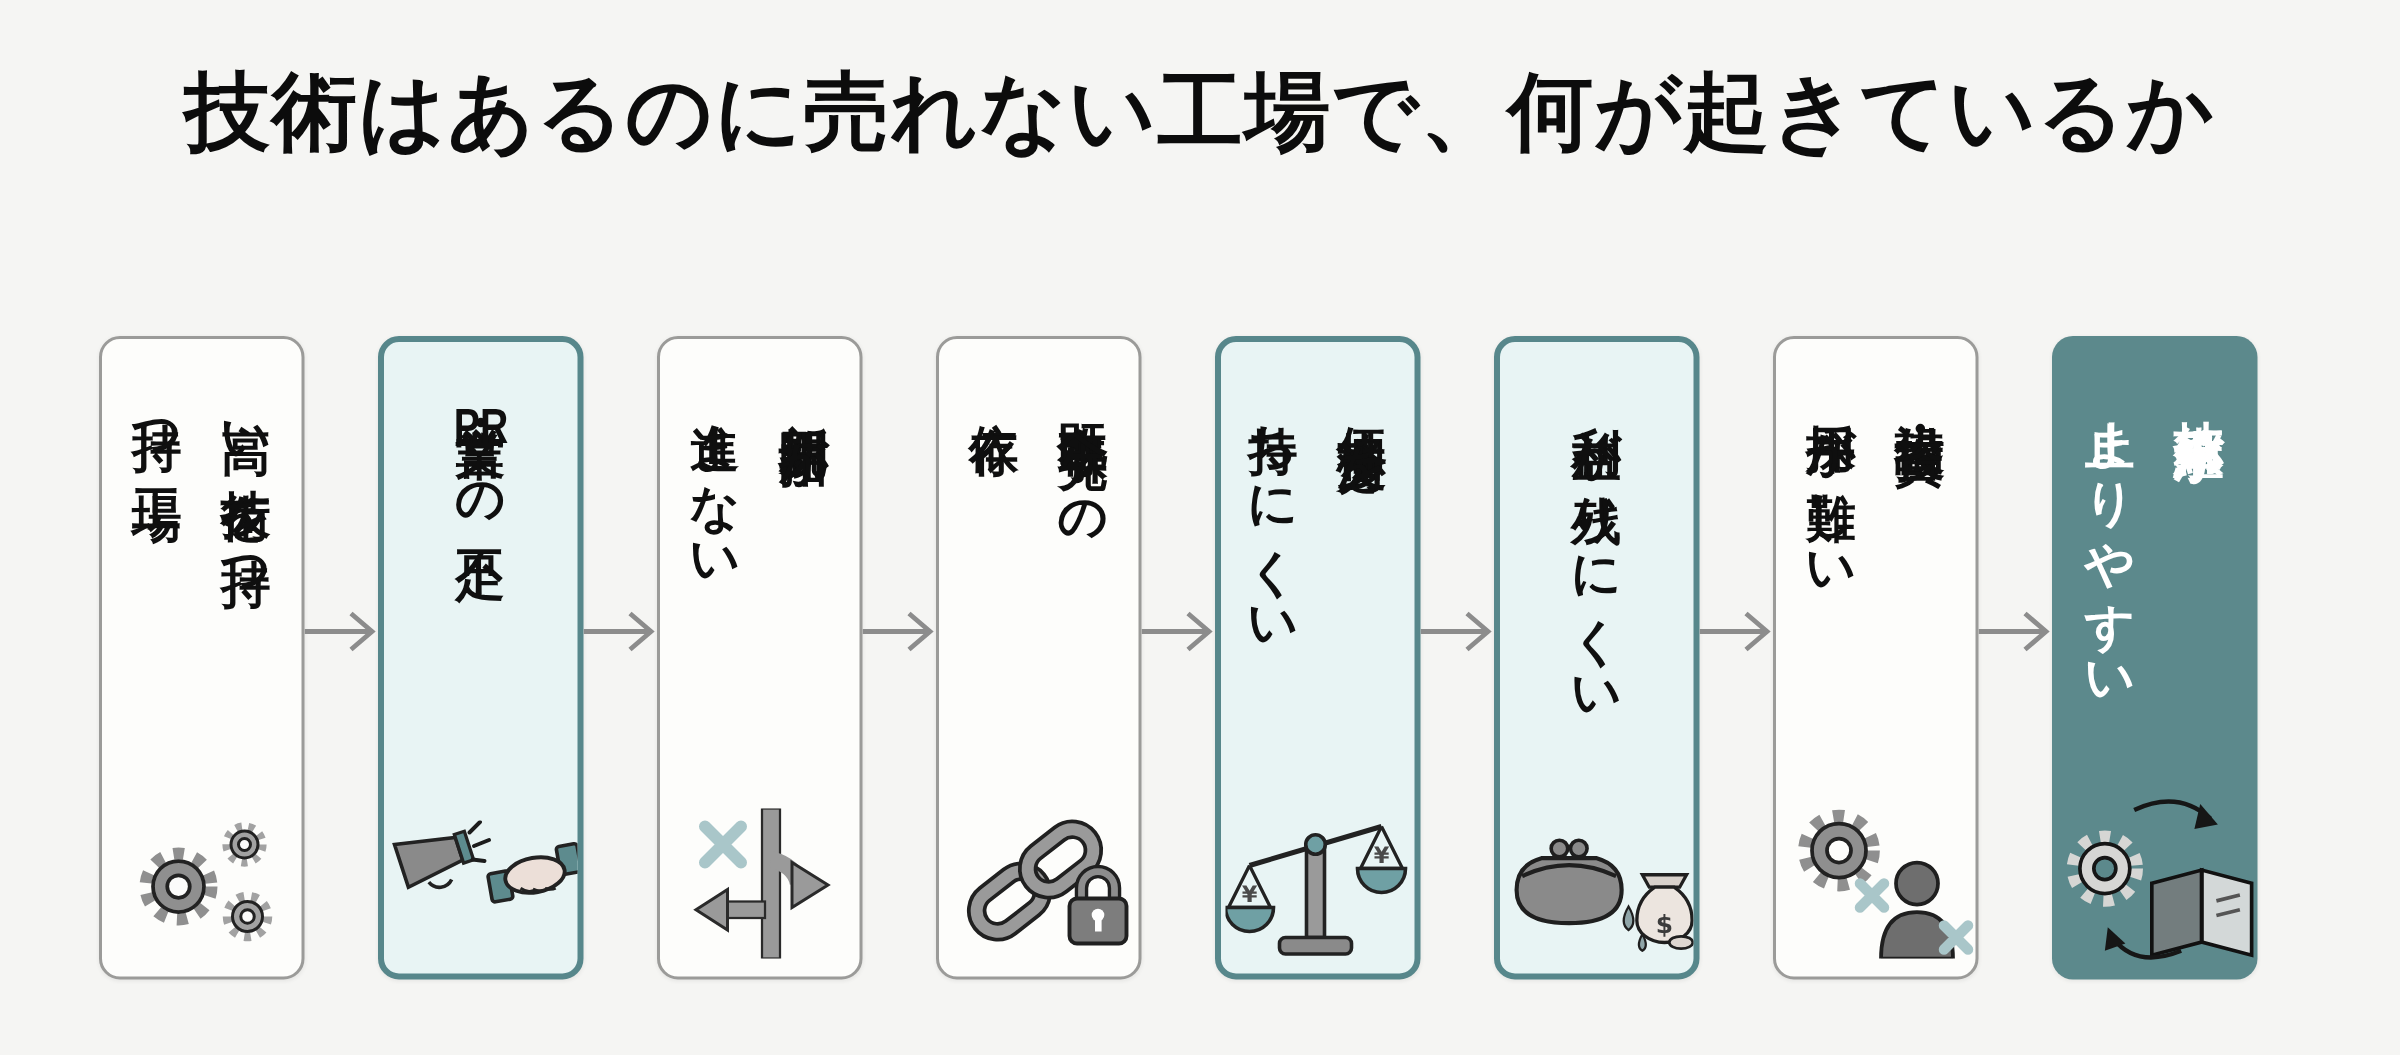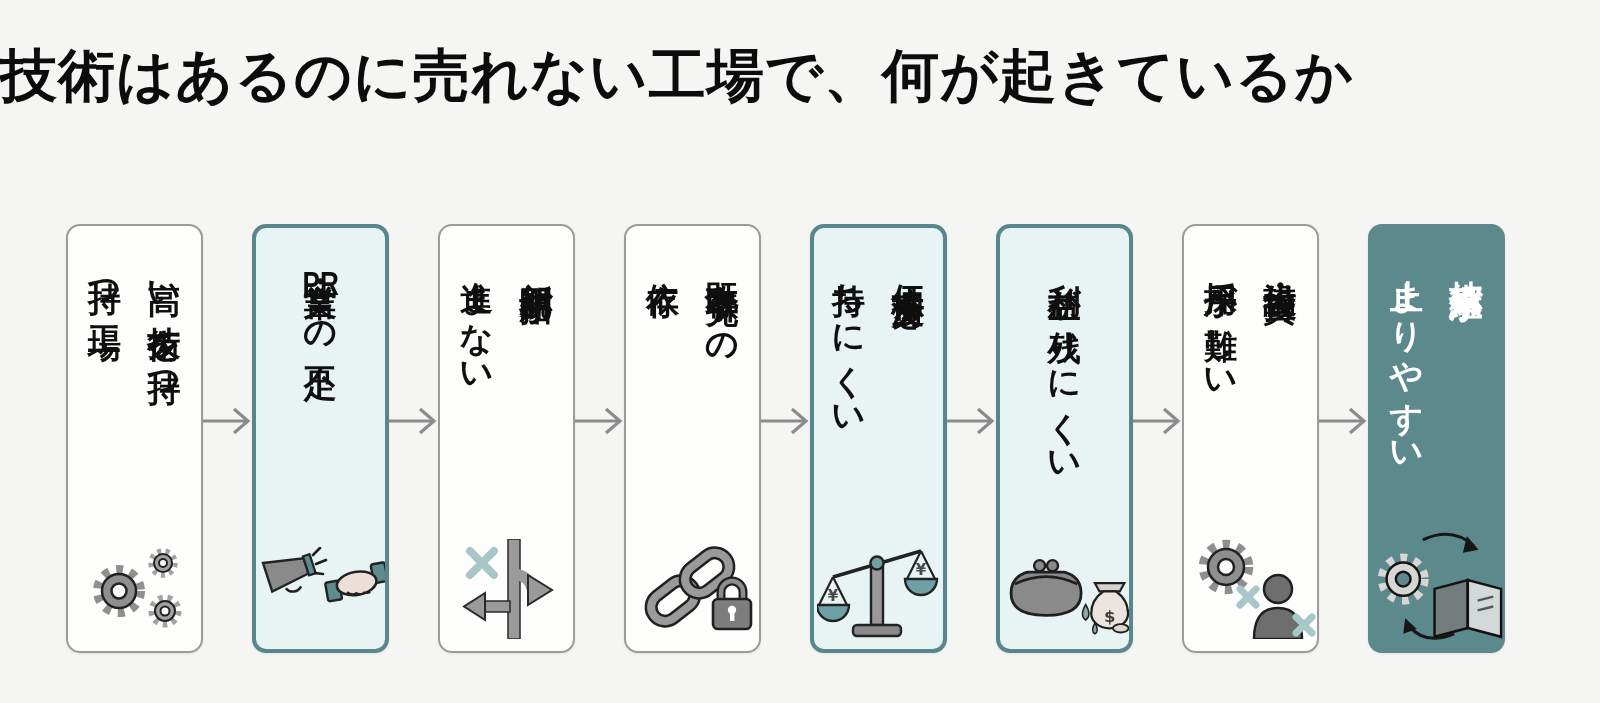--- a/index.html
+++ b/index.html
@@ -1,21 +1,21 @@
 <!DOCTYPE html>
 <html><head>
 <meta charset="utf-8">
 <style>
   html,body{margin:0;padding:0;background:#e9e9e7;}
   .stage{
     position:relative;width:1600px;height:703px;background:#f5f5f3;overflow:hidden;
     font-family:"Liberation Sans","DejaVu Sans",sans-serif;color:#0f0f0f;
   }
   .title{
-    position:absolute;top:40px;left:0;width:100%;
+    position:absolute;top:40px;left:0;width:100%;text-align:center;
     font-size:57px;font-weight:900;letter-spacing:1px;line-height:1.25;color:#0c0c0c;
   }
   .flow{
     position:absolute;left:66px;top:224px;height:429px;
     display:flex;align-items:stretch;
   }
   .card{
     box-sizing:border-box;width:137px;border-radius:14px;position:relative;
     display:flex;justify-content:center;box-shadow:0 1px 3px rgba(0,0,0,0.07);
   }

